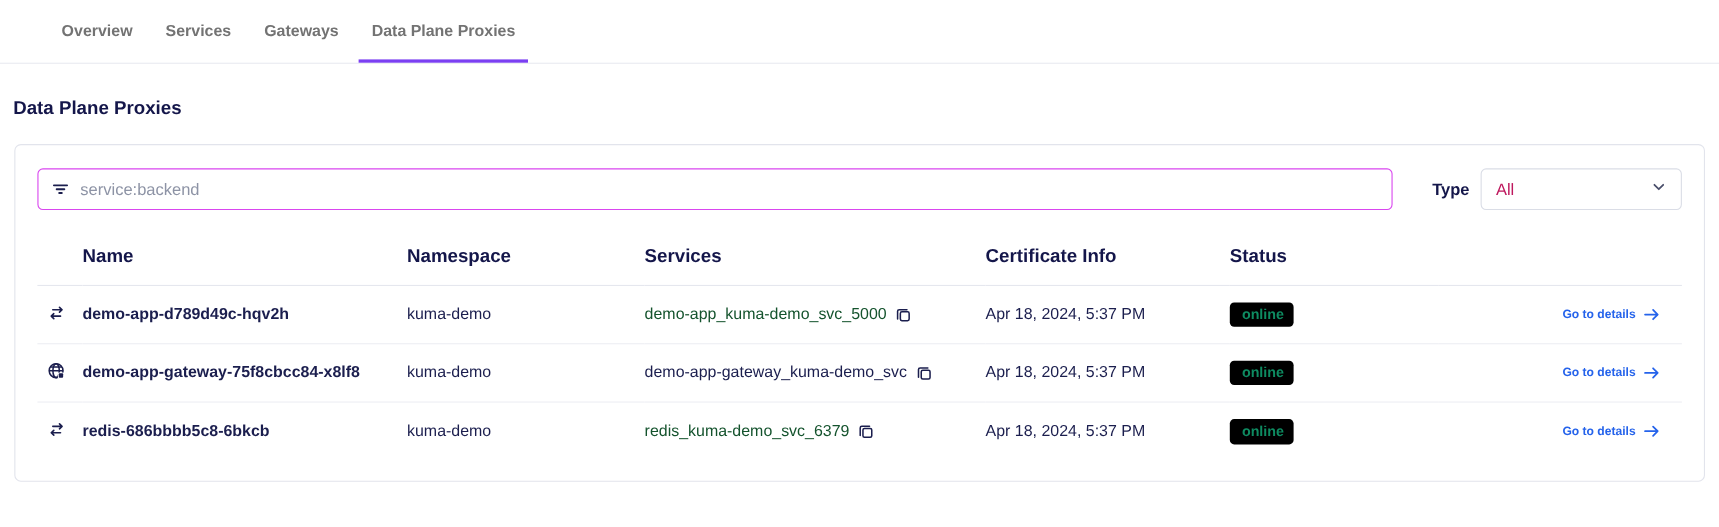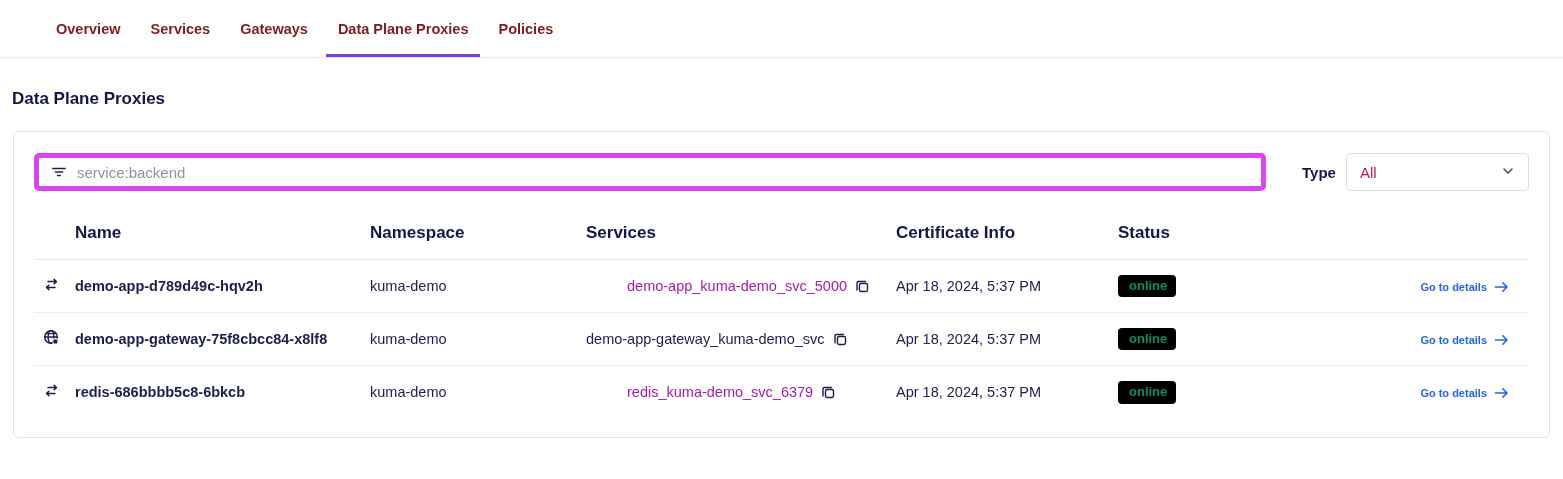--- a/index.html
+++ b/index.html
@@ -13,21 +13,21 @@
 
   
   .tabbar {
     display: flex; align-items: flex-end;
     padding: 14px 0 0 44px;
     border-bottom: 1px solid #e9eaf1;
     height: 58px;
   }
   .tab {
     font-size: 14.5px; font-weight: 700;
-    color: #7f1d1d;
+    color: #737373;
     padding: 12px 12px 17px 12px;
     margin-right: 6px;
     cursor: pointer;
     border-bottom: 3px solid transparent;
     white-space: nowrap;
   }
   .tab.active { border-bottom-color: #7b3ff2; }
 
   
   .page-title {
@@ -44,21 +44,21 @@
     border-radius: 6px;
     background: #fff;
     padding: 21px 20px 18px 20px;
   }
 
   
   .filter-row { display: flex; align-items: center; }
   .search-box {
     flex: 0 0 auto;
     width: 1232px; height: 38px;
-    border: 5px solid #d946ef;
+    border: 1px solid #d946ef;
     border-radius: 5px;
     display: flex; align-items: center;
     padding: 0 12px;
     background: #fff;
   }
   .search-box .f-icon { display: inline-flex; margin-right: 10px; flex: 0 0 auto; }
   .search-box input {
     border: none; outline: none;
     font-family: inherit;
     font-size: 15px; color: #1b1e4e;
@@ -110,21 +110,21 @@
     border-bottom: 1px solid #edeef3;
     vertical-align: middle;
     white-space: nowrap;
   }
   tr:last-child td { border-bottom: none; }
   td.icon-cell { padding-left: 9px; }
   td.name-cell { font-weight: 700; }
   td.action-cell, th.action-col { text-align: right; padding-right: 20px; }
 
   .svc-wrap { display: inline-flex; align-items: center; gap: 8px; }
-  a.link { color: #a21caf; text-decoration: none; cursor: pointer; margin-left: 41px; }
+  a.link { color: #14532d; text-decoration: none; cursor: pointer; }
   .copy-btn { display: inline-flex; cursor: pointer; background: none; border: none; padding: 0; }
 
   .badge {
     display: inline-block;
     font-size: 13px; font-weight: 700;
     color: #0e8b61;
     background: #000000;
     border-radius: 4px;
     padding: 3px 9px 4px 11px;
     line-height: 1.2;
@@ -140,21 +140,20 @@
   .row-icon { display: inline-flex; color: #1b1e4e; }
 </style>
 </head>
 <body>
 
 <nav class="tabbar">
   <div class="tab">Overview</div>
   <div class="tab">Services</div>
   <div class="tab">Gateways</div>
   <div class="tab active">Data Plane Proxies</div>
-  <div class="tab">Policies</div>
 </nav>
 
 <h1 class="page-title">Data Plane Proxies</h1>
 
 <section class="card">
 
   <div class="filter-row">
     <div class="search-box">
       <span class="f-icon">
         <svg width="16" height="16" viewBox="0 0 16 16" fill="none">

